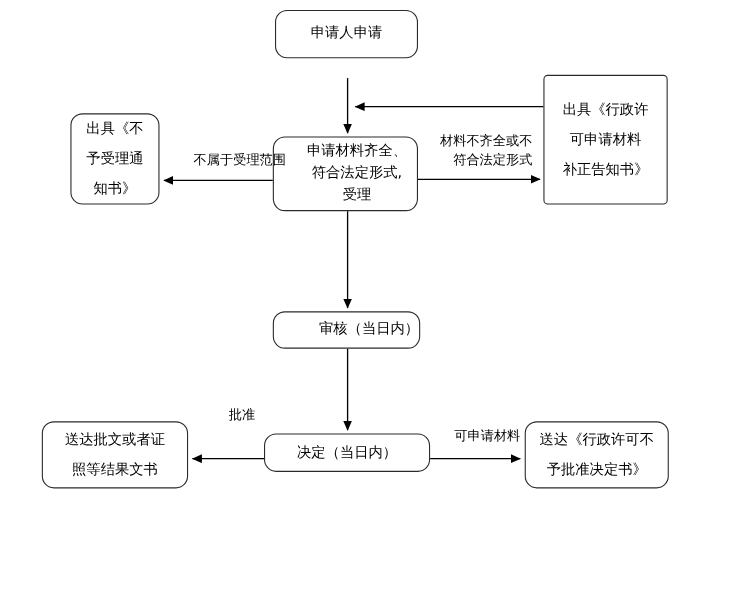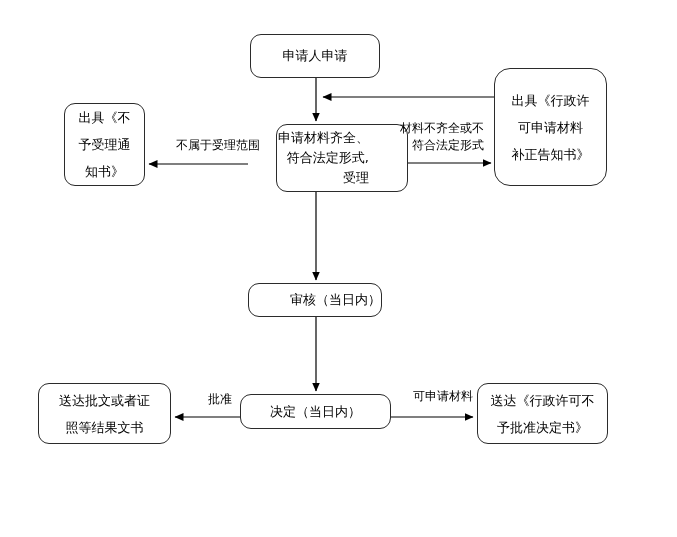--- a/index.html
+++ b/index.html
@@ -24,27 +24,26 @@
     background: #ffffff;
     display: flex;
     align-items: center;
     justify-content: center;
     text-align: center;
     font-size: 13px;
     line-height: 27px;
     white-space: pre-line;
     z-index: 2;
   }
-  .node.big-radius { border-radius: 16px; }
+  .node.big-radius { border-radius: 4px; }
   #node-accept {
     justify-content: flex-start;
-    text-align: right;
-    padding-left: 1px;
+    text-align: center;
+    padding-left: 30px;
     line-height: 20px;
-    margin-left: 28px;
   }
   #node-applicant, #node-review, #node-decision { line-height: 18px; }
   .edge-label {
     position: absolute;
     font-size: 12px;
     line-height: 17px;
     text-align: right;
     white-space: pre-line;
     z-index: 3;
     background: transparent;
@@ -72,21 +71,21 @@
     <line x1="316" y1="71" x2="316" y2="121" marker-end="url(#arrow)"></line>
     <line x1="494" y1="97" x2="323" y2="97" marker-end="url(#arrow)"></line>
     <line x1="248" y1="164" x2="149" y2="164" marker-end="url(#arrow)"></line>
     <line x1="380" y1="163" x2="491" y2="163" marker-end="url(#arrow)"></line>
     <line x1="316" y1="192" x2="316" y2="280" marker-end="url(#arrow)"></line>
     <line x1="316" y1="317" x2="316" y2="391" marker-end="url(#arrow)"></line>
     <line x1="240" y1="417" x2="175" y2="417" marker-end="url(#arrow)"></line>
     <line x1="391" y1="417" x2="473" y2="417" marker-end="url(#arrow)"></line>
   </svg>
 
-  <div class="node" id="node-applicant" style="left:250px; top:34px; width:130px; height:44px;text-align:right;">
+  <div class="node" id="node-applicant" style="left:250px; top:9px; width:130px; height:44px;text-align:right;">
     <span>申请人申请</span>
   </div>
 
   <div class="node" id="node-accept" style="left:248px; top:124px; width:132px; height:68px;">
     <span>申请材料齐全、
 符合法定形式,
 受理</span>
   </div>
 
   <div class="node" id="node-reject-notice" style="left:64px; top:103px; width:81px; height:83px;align-items:center;">
@@ -117,17 +116,17 @@
   <div class="node" id="node-deliver-disapproval" style="left:477px; top:383px; width:131px; height:61px;">
     <span>送达《行政许可不
 予批准决定书》</span>
   </div>
 
   <div class="edge-label" style="left:152px; top:137px; width:96px;margin-left:12px;">不属于受理范围</div>
 
   <div class="edge-label" style="left:388px; top:120px; width:96px;">材料不齐全或不
 符合法定形式</div>
 
-  <div class="edge-label" style="left:178px; top:391px; width:54px;">批准</div>
+  <div class="edge-label" style="left:178px; top:369px; width:54px;">批准</div>
 
   <div class="edge-label" style="left:407px; top:388px; width:66px;">可申请材料</div>
 
 </div>
 
 </body></html>

